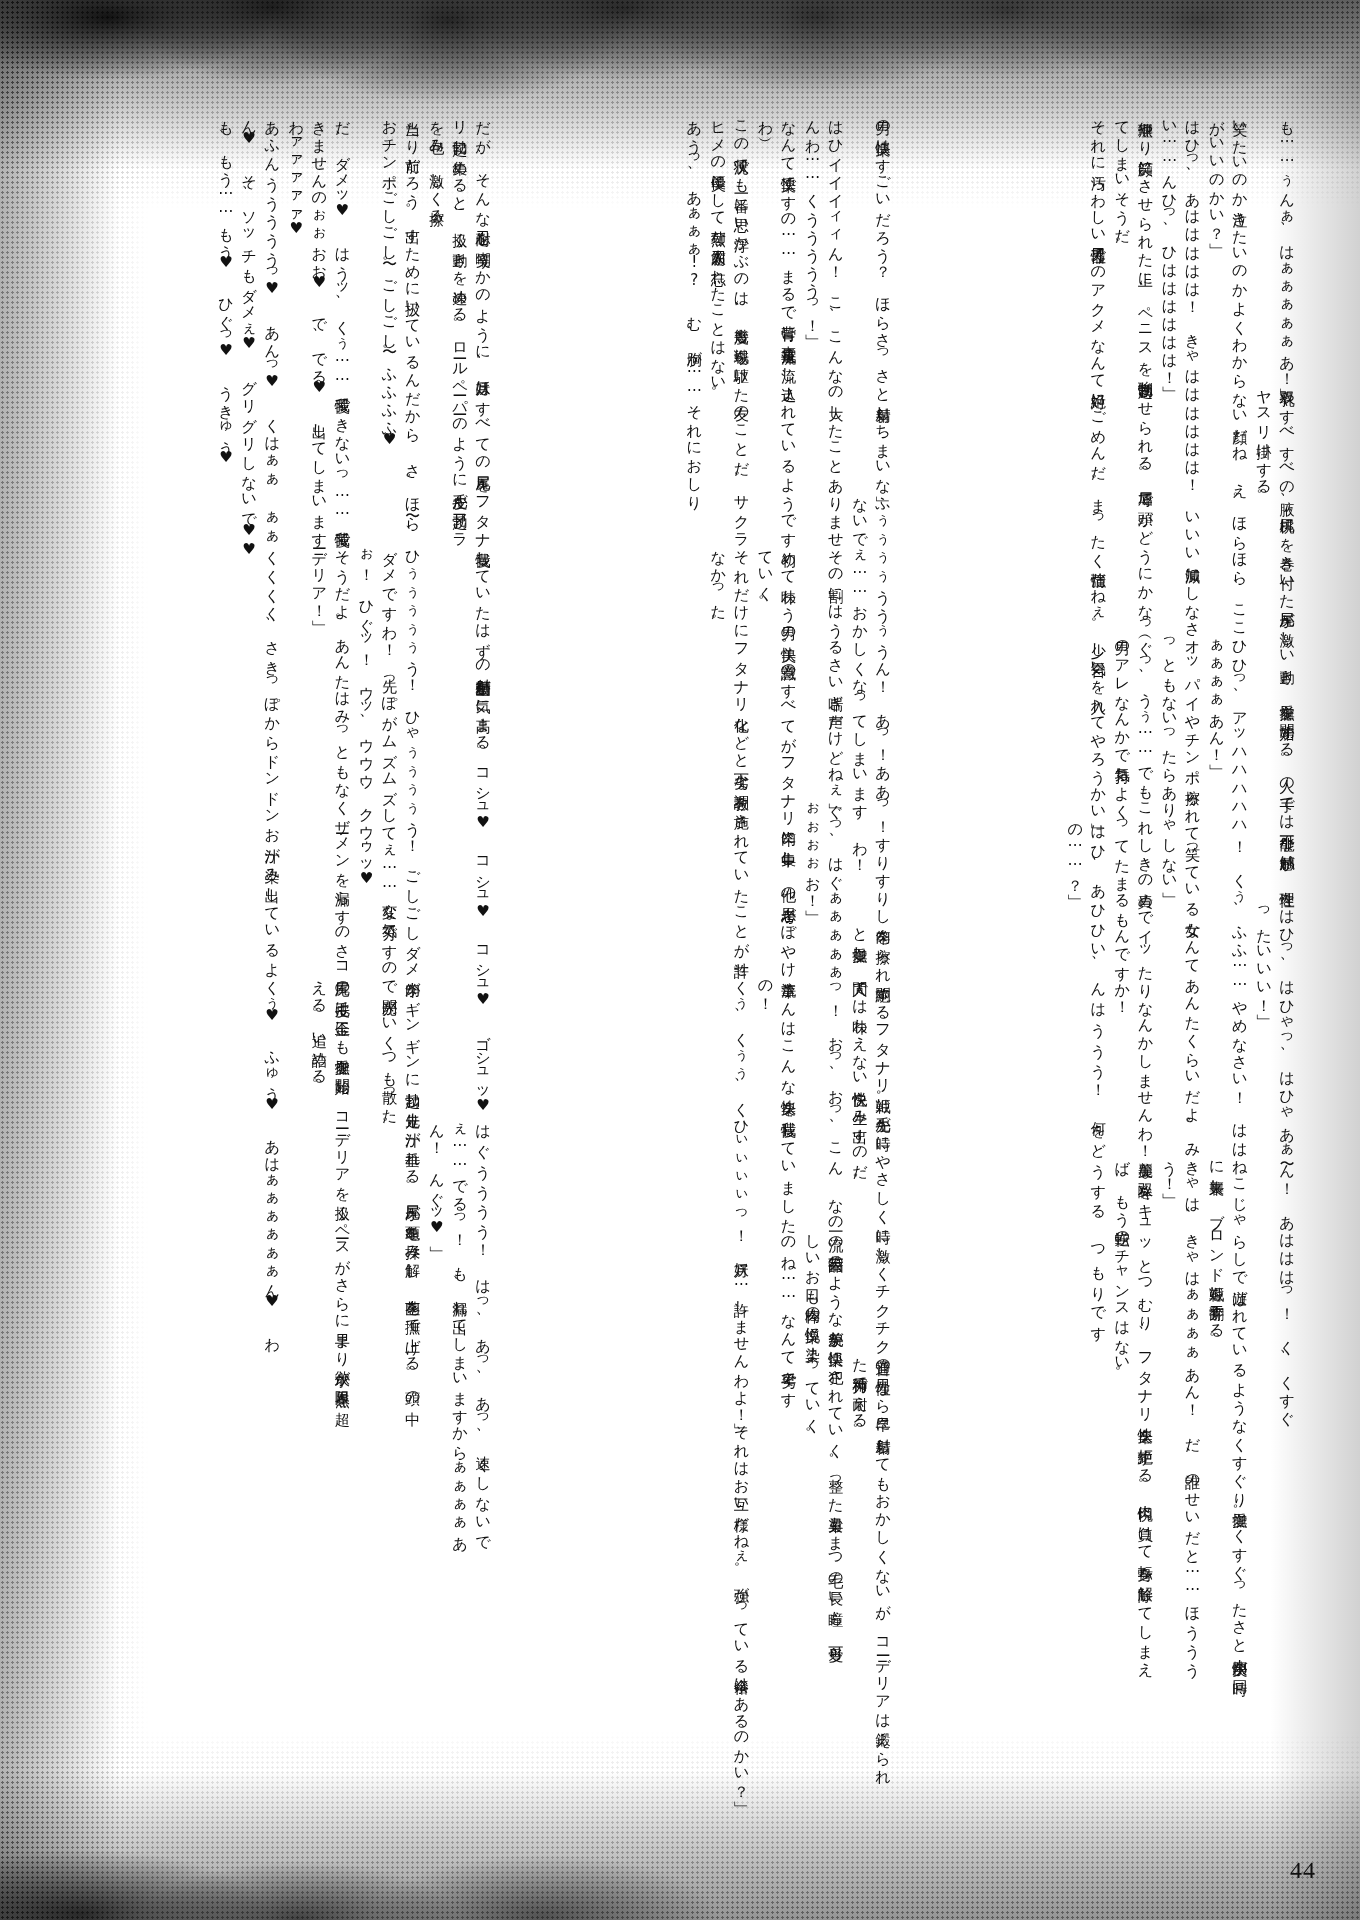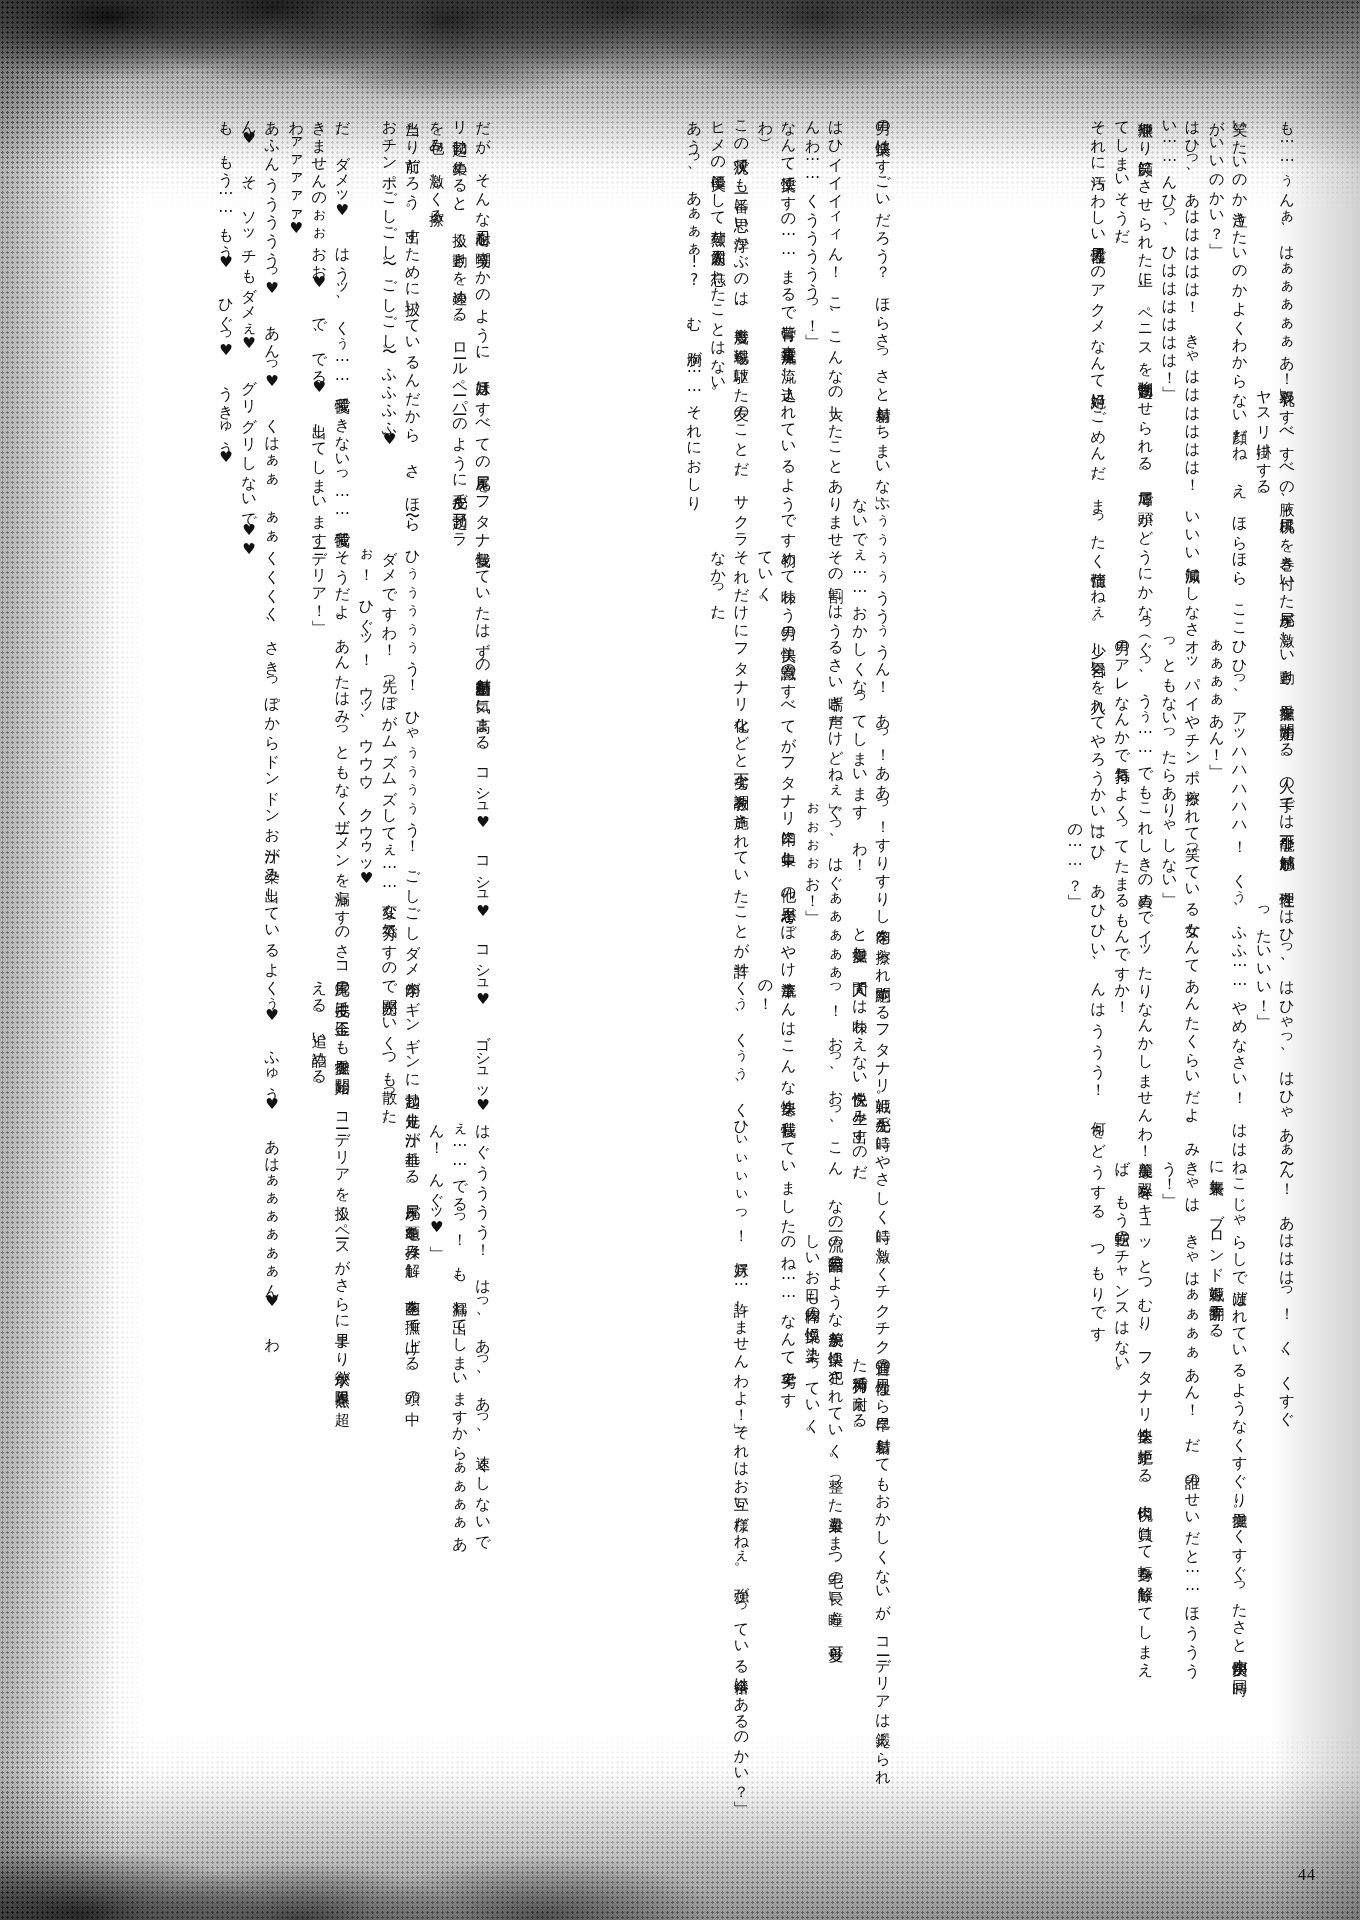--- a/index.html
+++ b/index.html
@@ -128,21 +128,21 @@
     flex-wrap: wrap;
     align-content: flex-start;
   }
 
   
   .page-number {
     position: absolute;
     right: 44px;
     bottom: 36px;
     font-family: "Liberation Serif", serif;
-    font-size: 16px;
+    font-size: 24px;
     color: #111;
     letter-spacing: 1px;
     text-align: center;
   }
 </style>
 </head>
 <body>
 
 <div id="page">
 

